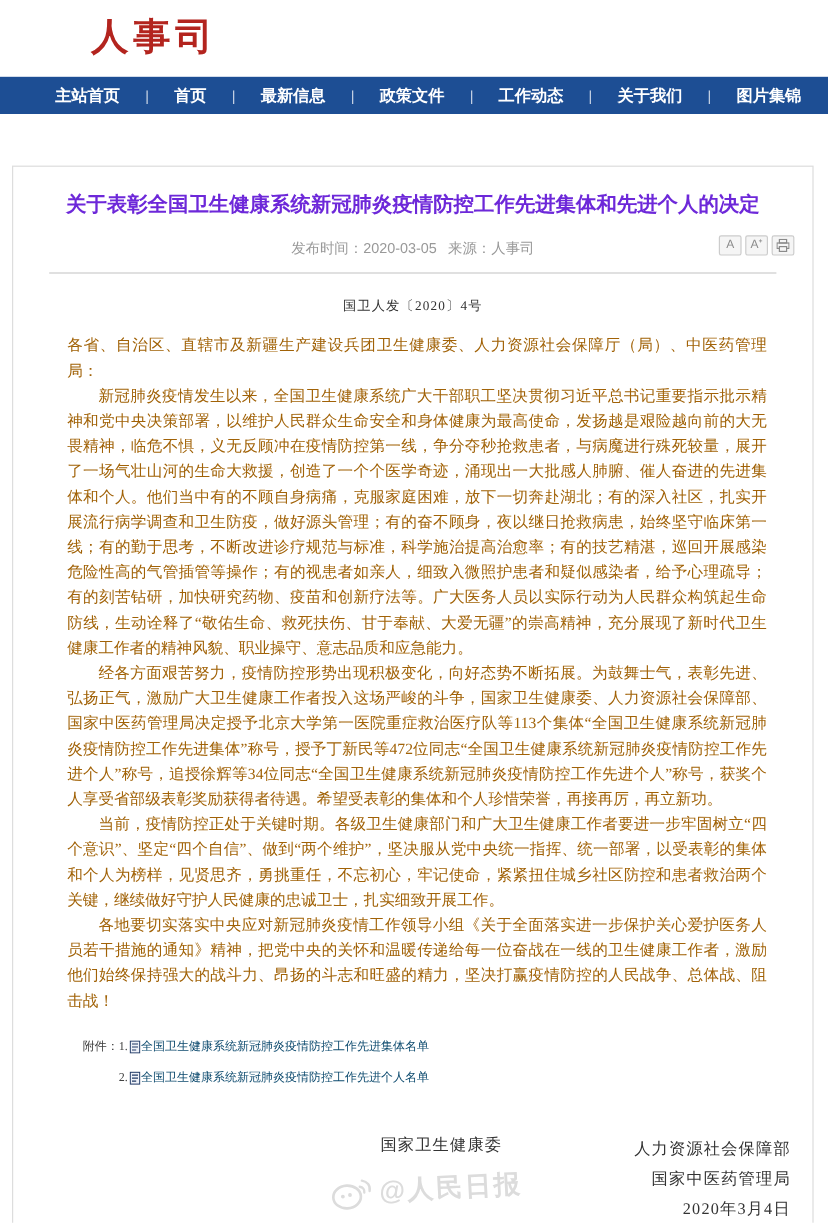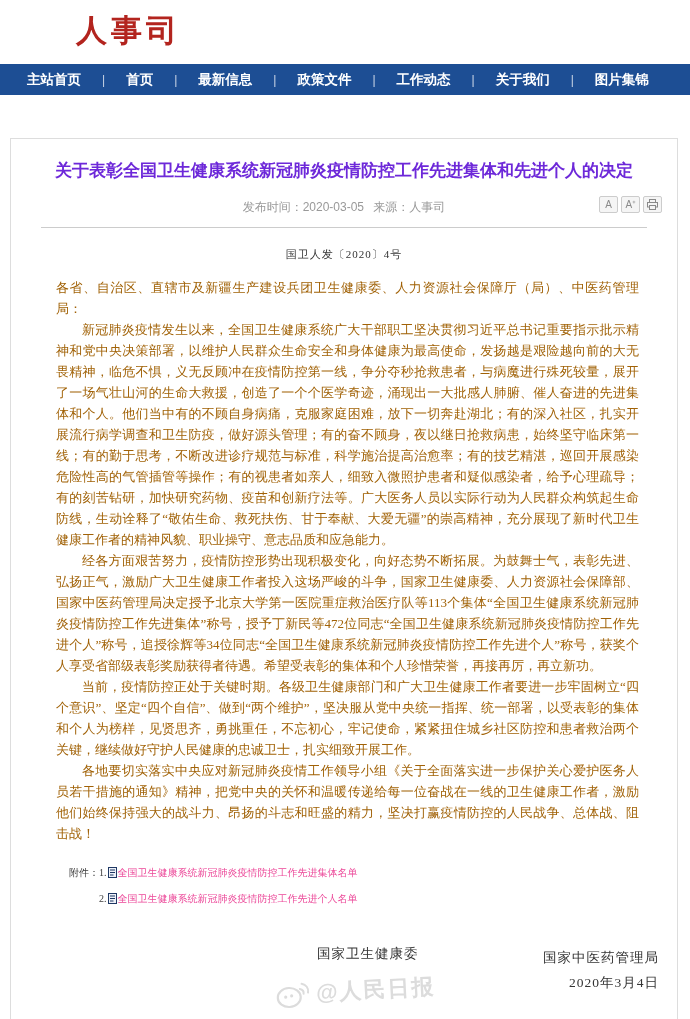--- a/index.html
+++ b/index.html
@@ -11,21 +11,21 @@
   
   .site-header { padding:10px 0 12px 76px; }
   .logo {
     font-family:"Liberation Sans", sans-serif;
     font-size:31px; font-weight:bold; color:#b3241e; letter-spacing:4px;
     display:inline-block; cursor:pointer;
   }
   
   .navbar {
     background:#1d4e94; height:31px; display:flex; align-items:center;
-    padding-left:6px; font-family:"Liberation Sans", sans-serif;
+    padding-left:25px; font-family:"Liberation Sans", sans-serif;
   }
   .nav-item {
     color:#fff; font-size:13.5px; font-weight:bold; padding:0 21px;
     cursor:pointer; white-space:nowrap;
   }
   .nav-sep { color:rgba(255,255,255,.75); font-size:12px; }
   
   .crumb-row {
     display:flex; justify-content:space-between; align-items:flex-end;
     padding:12px 14px 0 14px; height:36px;
@@ -72,21 +72,21 @@
   .body-text p { text-indent:2em; }
   .body-text p.no-indent { text-indent:0; }
   
   .attachments {
     display:flex; padding:16px 38px 0 58px; font-size:10px; line-height:26px; color:#404040;
   }
   .attach-label { white-space:nowrap; }
   .attach-row { display:flex; align-items:center; }
   .attach-num { color:#404040; }
   .doc-icon { margin:0 1px 0 1px; flex:none; }
-  .attach-link { color:#ec4899; text-decoration:none; cursor:pointer; }
+  .attach-link { color:#0c4a6e; text-decoration:none; cursor:pointer; }
   
   .signature-block { position:relative; margin-top:30px; height:90px; font-size:13.5px; color:#333; }
   .sig-left { position:absolute; left:306px; top:3px; letter-spacing:1px;text-align:right; }
   .sig-right { position:absolute; right:18px; top:3px; text-align:right; line-height:25px; letter-spacing:1px; }
   
   .watermark {
     position:absolute; left:276px; top:976px; display:flex; align-items:center; gap:6px;
     color:#dcdcdc; font-family:"Liberation Sans", sans-serif;
     font-size:22px; font-weight:bold; transform:rotate(-3deg); pointer-events:none;
     letter-spacing:2px;
@@ -191,20 +191,21 @@
             <line x1="2" y1="8" x2="5.5" y2="8" stroke="#1f3864"></line>
           </svg>
           <a class="attach-link">全国卫生健康系统新冠肺炎疫情防控工作先进个人名单</a>
         </div>
       </div>
   </div>
 
   <div class="signature-block">
     <span class="sig-left">国家卫生健康委</span>
     <div class="sig-right" id="sig-right">
+        <div>人力资源社会保障部</div>
         <div>国家中医药管理局</div>
         <div>2020年3月4日</div>
       </div>
   </div>
 
 </div>
 
 <div class="watermark">
   <svg width="34" height="28" viewBox="0 0 34 28">
     <ellipse cx="13" cy="17" rx="11.5" ry="9.5" fill="none" stroke="#dcdcdc" stroke-width="2.2"></ellipse>

